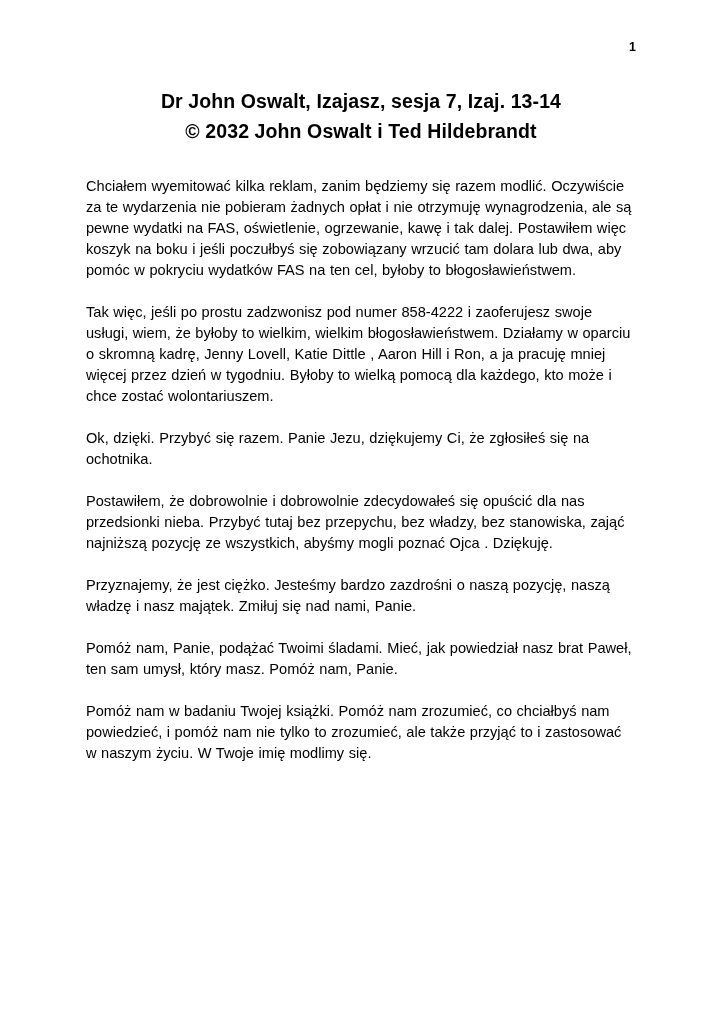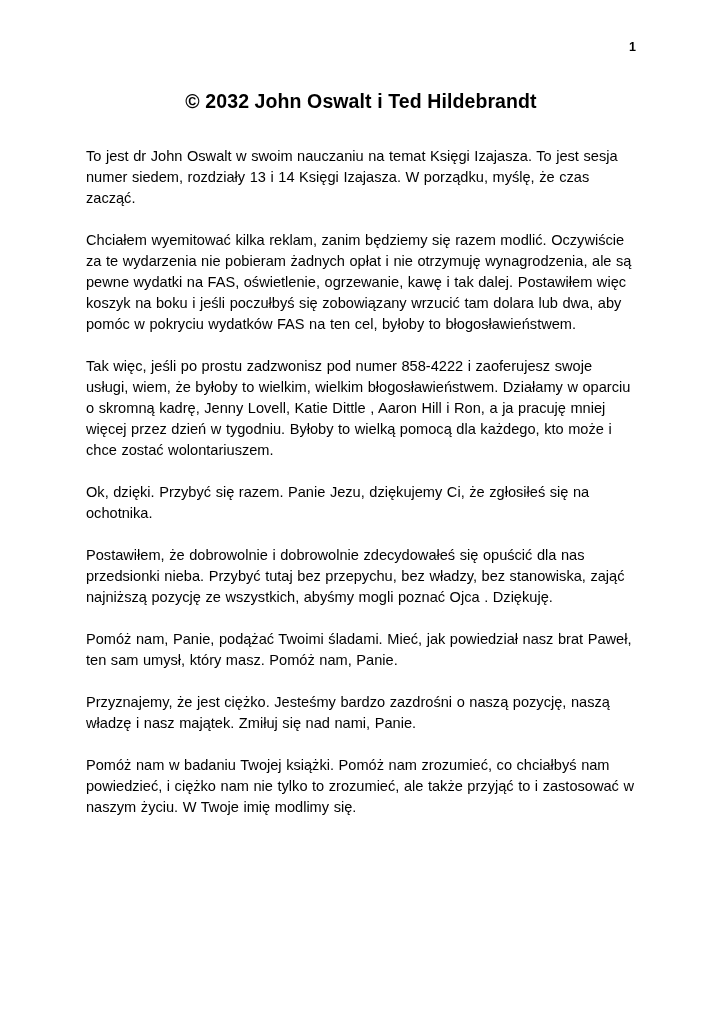--- a/index.html
+++ b/index.html
@@ -45,27 +45,27 @@
   }
 </style>
 </head>
 <body>
 
 <div class="page">
 
   <span class="page-number">1</span>
 
   <div class="doc-title">
+    <div>Dr John Oswalt, Izajasz, sesja 7, Izaj. 13-14</div>
     <div>© 2032 John Oswalt i Ted Hildebrandt</div>
   </div>
 
   <div class="doc-body">
-    <p>To jest dr John Oswalt w swoim nauczaniu na temat Księgi Izajasza. To jest sesja numer siedem, rozdziały 13 i 14 Księgi Izajasza. W porządku, myślę, że czas zacząć.</p>
     <p>Chciałem wyemitować kilka reklam, zanim będziemy się razem modlić. Oczywiście za te wydarzenia nie pobieram żadnych opłat i nie otrzymuję wynagrodzenia, ale są pewne wydatki na FAS, oświetlenie, ogrzewanie, kawę i tak dalej. Postawiłem więc koszyk na boku i jeśli poczułbyś się zobowiązany wrzucić tam dolara lub dwa, aby pomóc w pokryciu wydatków FAS na ten cel, byłoby to błogosławieństwem.</p>
     <p>Tak więc, jeśli po prostu zadzwonisz pod numer 858-4222 i zaoferujesz swoje usługi, wiem, że byłoby to wielkim, wielkim błogosławieństwem. Działamy w oparciu o skromną kadrę, Jenny Lovell, Katie Dittle , Aaron Hill i Ron, a ja pracuję mniej więcej przez dzień w tygodniu. Byłoby to wielką pomocą dla każdego, kto może i chce zostać wolontariuszem.</p>
     <p>Ok, dzięki. Przybyć się razem. Panie Jezu, dziękujemy Ci, że zgłosiłeś się na ochotnika.</p>
     <p>Postawiłem, że dobrowolnie i dobrowolnie zdecydowałeś się opuścić dla nas przedsionki nieba. Przybyć tutaj bez przepychu, bez władzy, bez stanowiska, zająć najniższą pozycję ze wszystkich, abyśmy mogli poznać Ojca . Dziękuję.</p>
+    <p>Przyznajemy, że jest ciężko. Jesteśmy bardzo zazdrośni o naszą pozycję, naszą władzę i nasz majątek. Zmiłuj się nad nami, Panie.</p>
     <p>Pomóż nam, Panie, podążać Twoimi śladami. Mieć, jak powiedział nasz brat Paweł, ten sam umysł, który masz. Pomóż nam, Panie.</p>
-    <p>Przyznajemy, że jest ciężko. Jesteśmy bardzo zazdrośni o naszą pozycję, naszą władzę i nasz majątek. Zmiłuj się nad nami, Panie.</p>
-    <p>Pomóż nam w badaniu Twojej książki. Pomóż nam zrozumieć, co chciałbyś nam powiedzieć, i ciężko nam nie tylko to zrozumieć, ale także przyjąć to i zastosować w naszym życiu. W Twoje imię modlimy się.</p>
+    <p>Pomóż nam w badaniu Twojej książki. Pomóż nam zrozumieć, co chciałbyś nam powiedzieć, i pomóż nam nie tylko to zrozumieć, ale także przyjąć to i zastosować w naszym życiu. W Twoje imię modlimy się.</p>
   </div>
 
 </div>
 
 </body></html>

